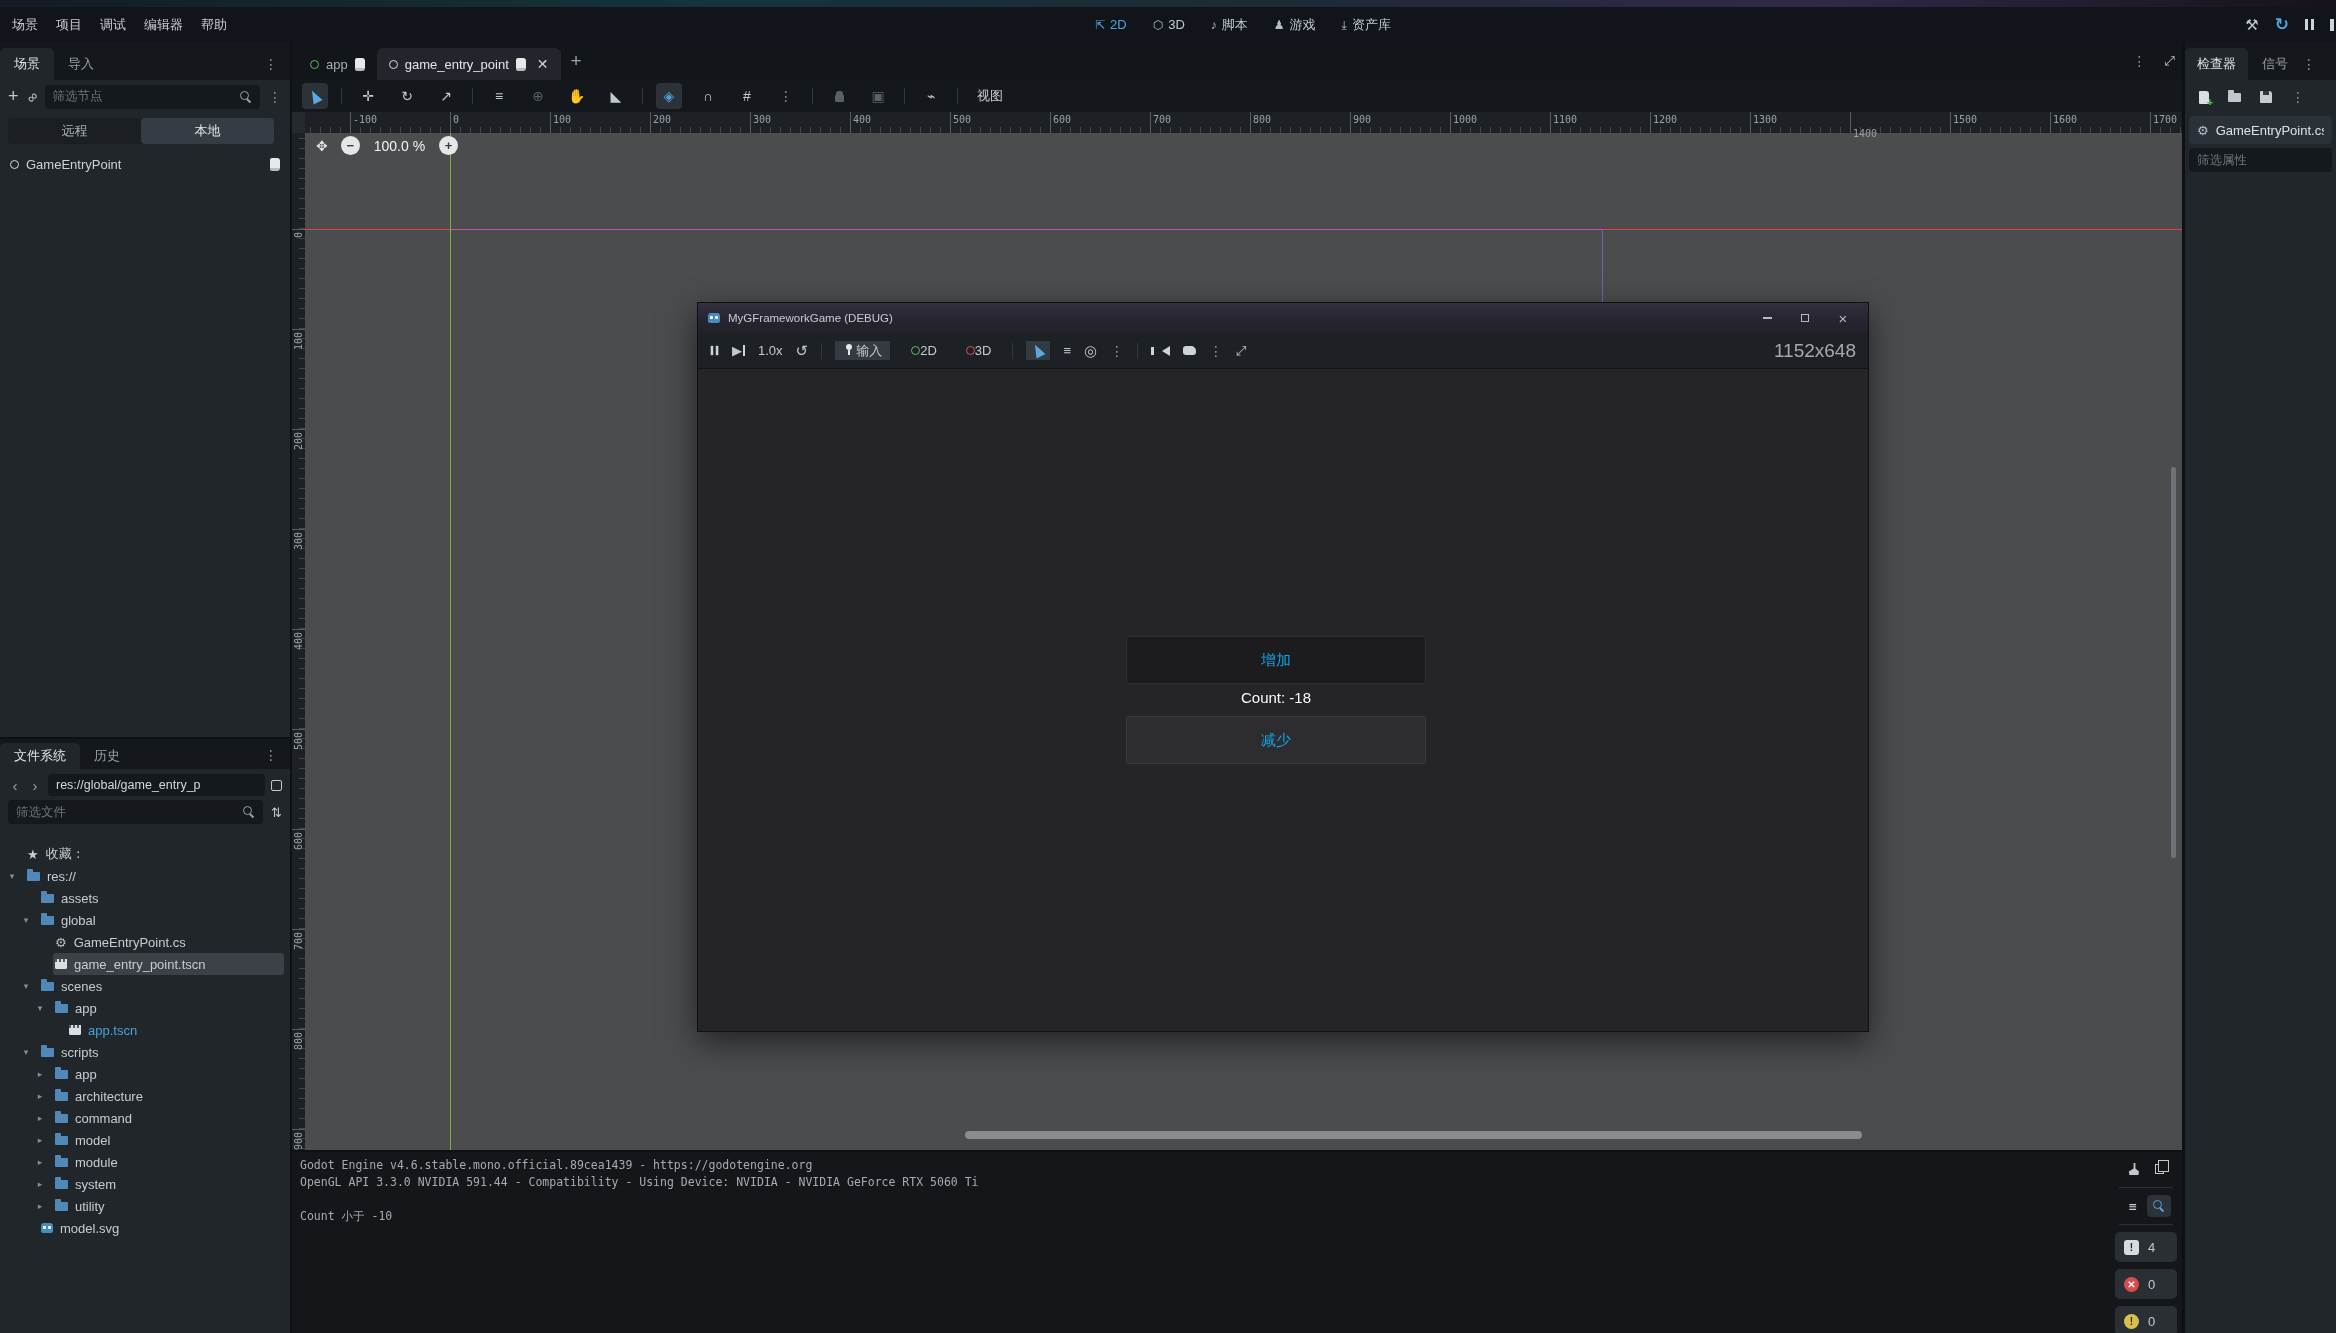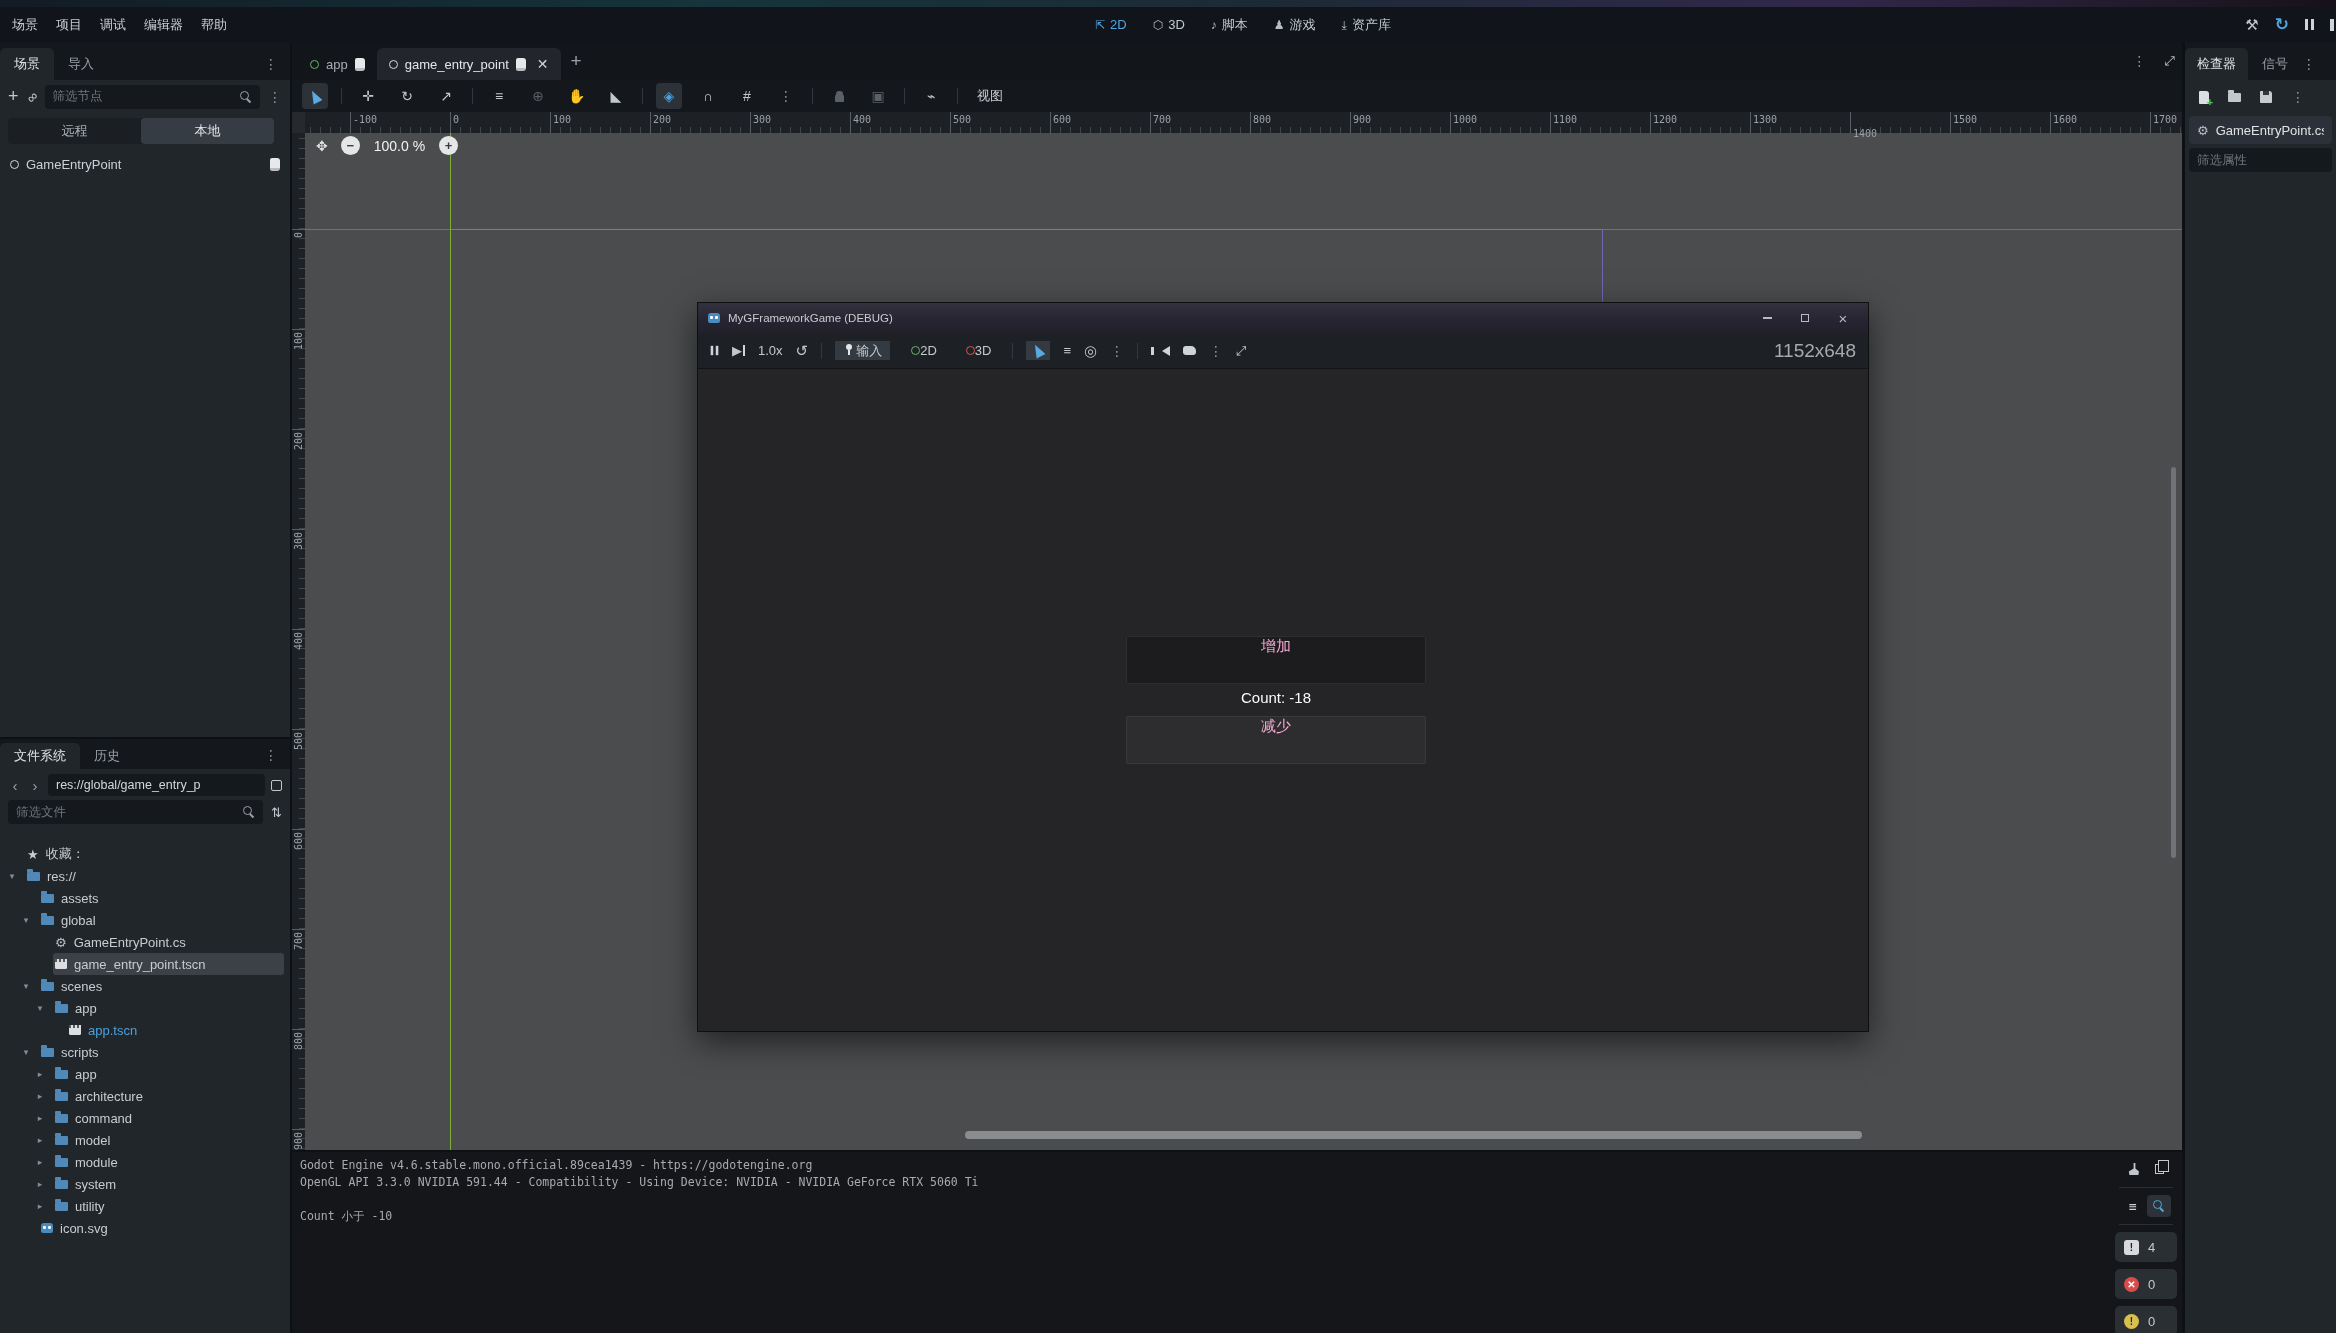--- a/index.html
+++ b/index.html
@@ -119,21 +119,21 @@
   .gwin-title { height:30px; background:linear-gradient(180deg,#34313e 0%,#262430 60%,#222029 100%); display:flex; align-items:center; padding:0 10px; gap:8px; }
   .gwin-title .t { font-size:11.5px; color:#c9cbd0; flex:1; }
   .winbtn { width:30px; height:30px; display:flex; align-items:center; justify-content:center; color:#b8bac0; font-size:13px; }
   .winbtn .bar { width:9px; height:1.4px; background:#b8bac0; }
   .winbtn .sq { width:8px; height:8px; border:1.3px solid #b8bac0; }
   .gwin-toolbar { height:36px; background:#1d2025; border-bottom:1px solid #121418; display:flex; align-items:center; gap:13px; padding:0 12px; font-size:13px; color:#c6cace; }
   .gbtn { height:19px; display:flex; align-items:center; gap:0; padding:0 8px; border-radius:0; }
   .gbtn.on { background:#343a41; }
   .gwin-res { margin-left:auto; color:#a6aaaf; font-size:19px; }
   .gcontent { position:relative; height:662px; }
-  .gamebtn { position:absolute; left:428px; width:300px; height:48px; display:flex; align-items:flex-start; justify-content:center; color:#f9a8d4; font-size:15px; border-radius:2px; }
+  .gamebtn { position:absolute; left:428px; width:300px; height:48px; display:flex; align-items:center; justify-content:center; color:#0ea5e9; font-size:15px; border-radius:2px; }
   .gamebtn.inc { top:267px; background:#1c1c1e; border:1px solid #2e2e31; }
   .gamebtn.dec { top:347px; background:#2d2d30; border:1px solid #3a3a3e; }
   .gcount { position:absolute; left:428px; top:320px; width:300px; text-align:center; color:#fafafa; font-size:15px; }
 
   
   .fs-dock { position:absolute; left:0; top:739px; width:290px; height:594px; background:#21262b; }
   .fs-nav { display:flex; align-items:center; gap:6px; padding:5px 8px 2px; }
   .nav-arrow { color:#9aa0a6; font-size:15px; width:14px; text-align:center; }
   .fs-tree { position:absolute; left:0; top:104px; right:0; bottom:0; overflow:hidden; }
   .fs-row { display:flex; align-items:center; gap:7px; height:22px; color:#c8ccd0; font-size:13px; padding-right:6px; white-space:nowrap; }
@@ -550,21 +550,21 @@
         <span class="chev">▸</span>
         <span class="inner-bg">
           <span class="ic-folder"></span>
           <span class="lbl">utility</span>
         </span>
       </div>
       <div class="fs-row" style="padding-left: 20px;">
         <span class="chev"></span>
         <span class="inner-bg">
           <span class="ic-godot"></span>
-          <span class="lbl">icon.svg</span>
+          <span class="lbl">model.svg</span>
         </span>
       </div>
     </div>
 </div>
 
 <div class="output">
   <div id="outputLines">
       <div class="oline" style="top: 6px;">Godot Engine v4.6.stable.mono.official.89cea1439 - https://godotengine.org</div>
       <div class="oline" style="top: 23px;">OpenGL API 3.3.0 NVIDIA 591.44 - Compatibility - Using Device: NVIDIA - NVIDIA GeForce RTX 5060 Ti</div>
       <div class="oline" style="top: 40px;"></div>

